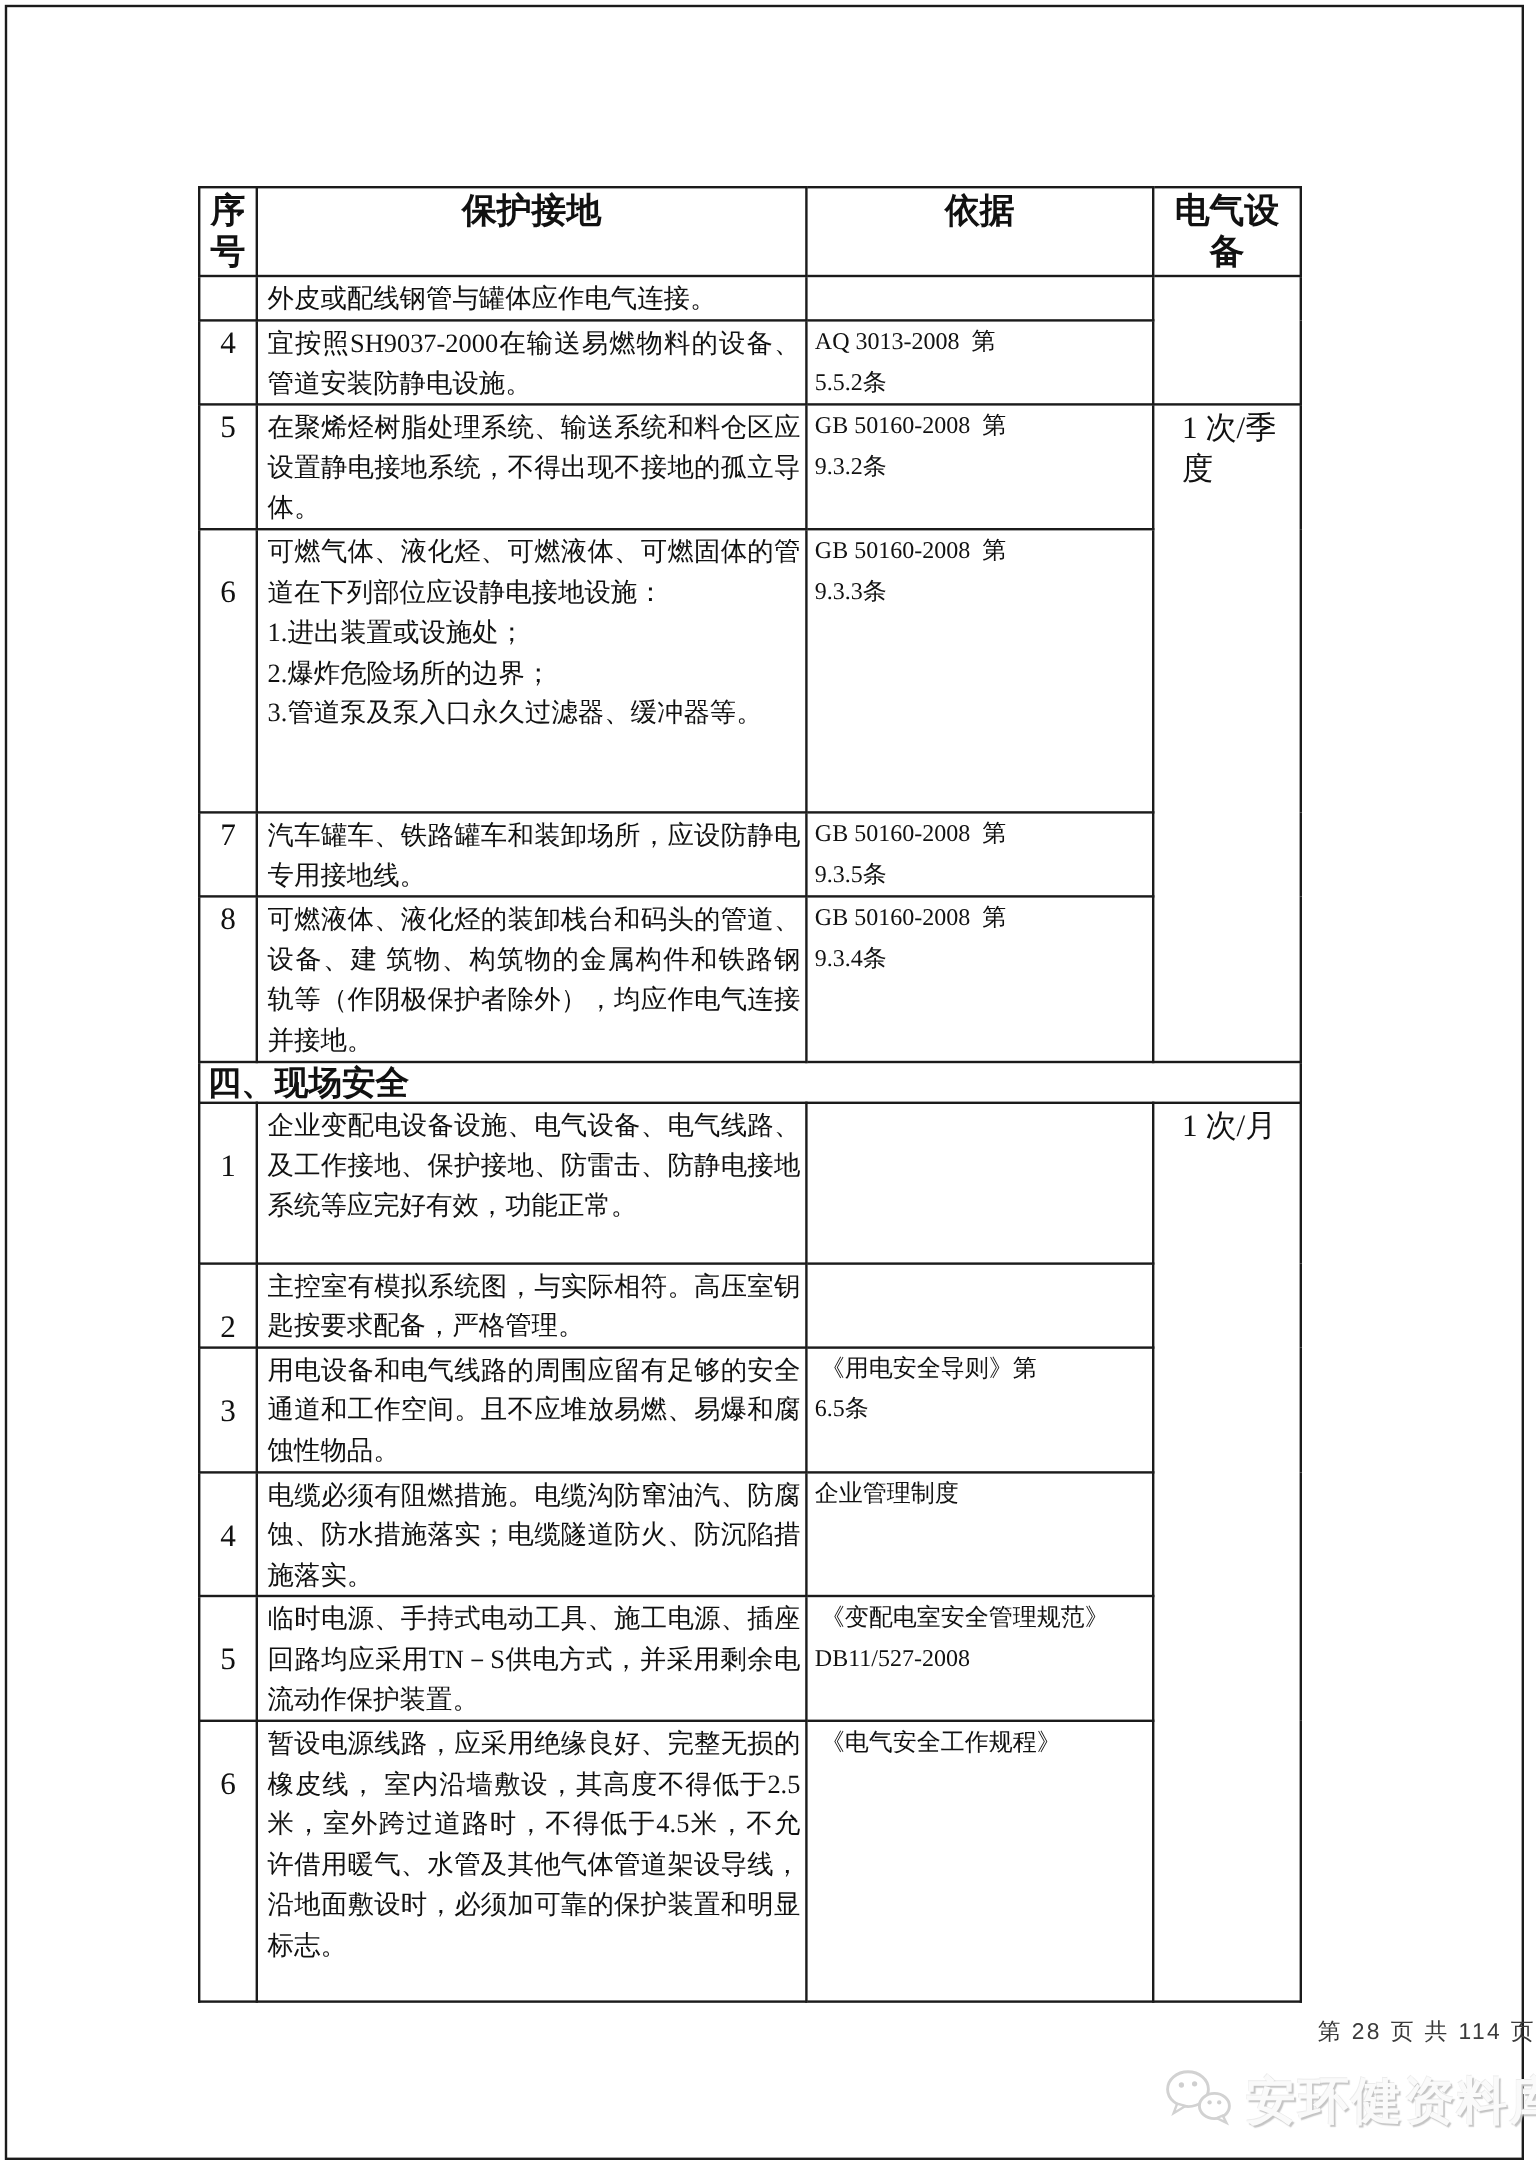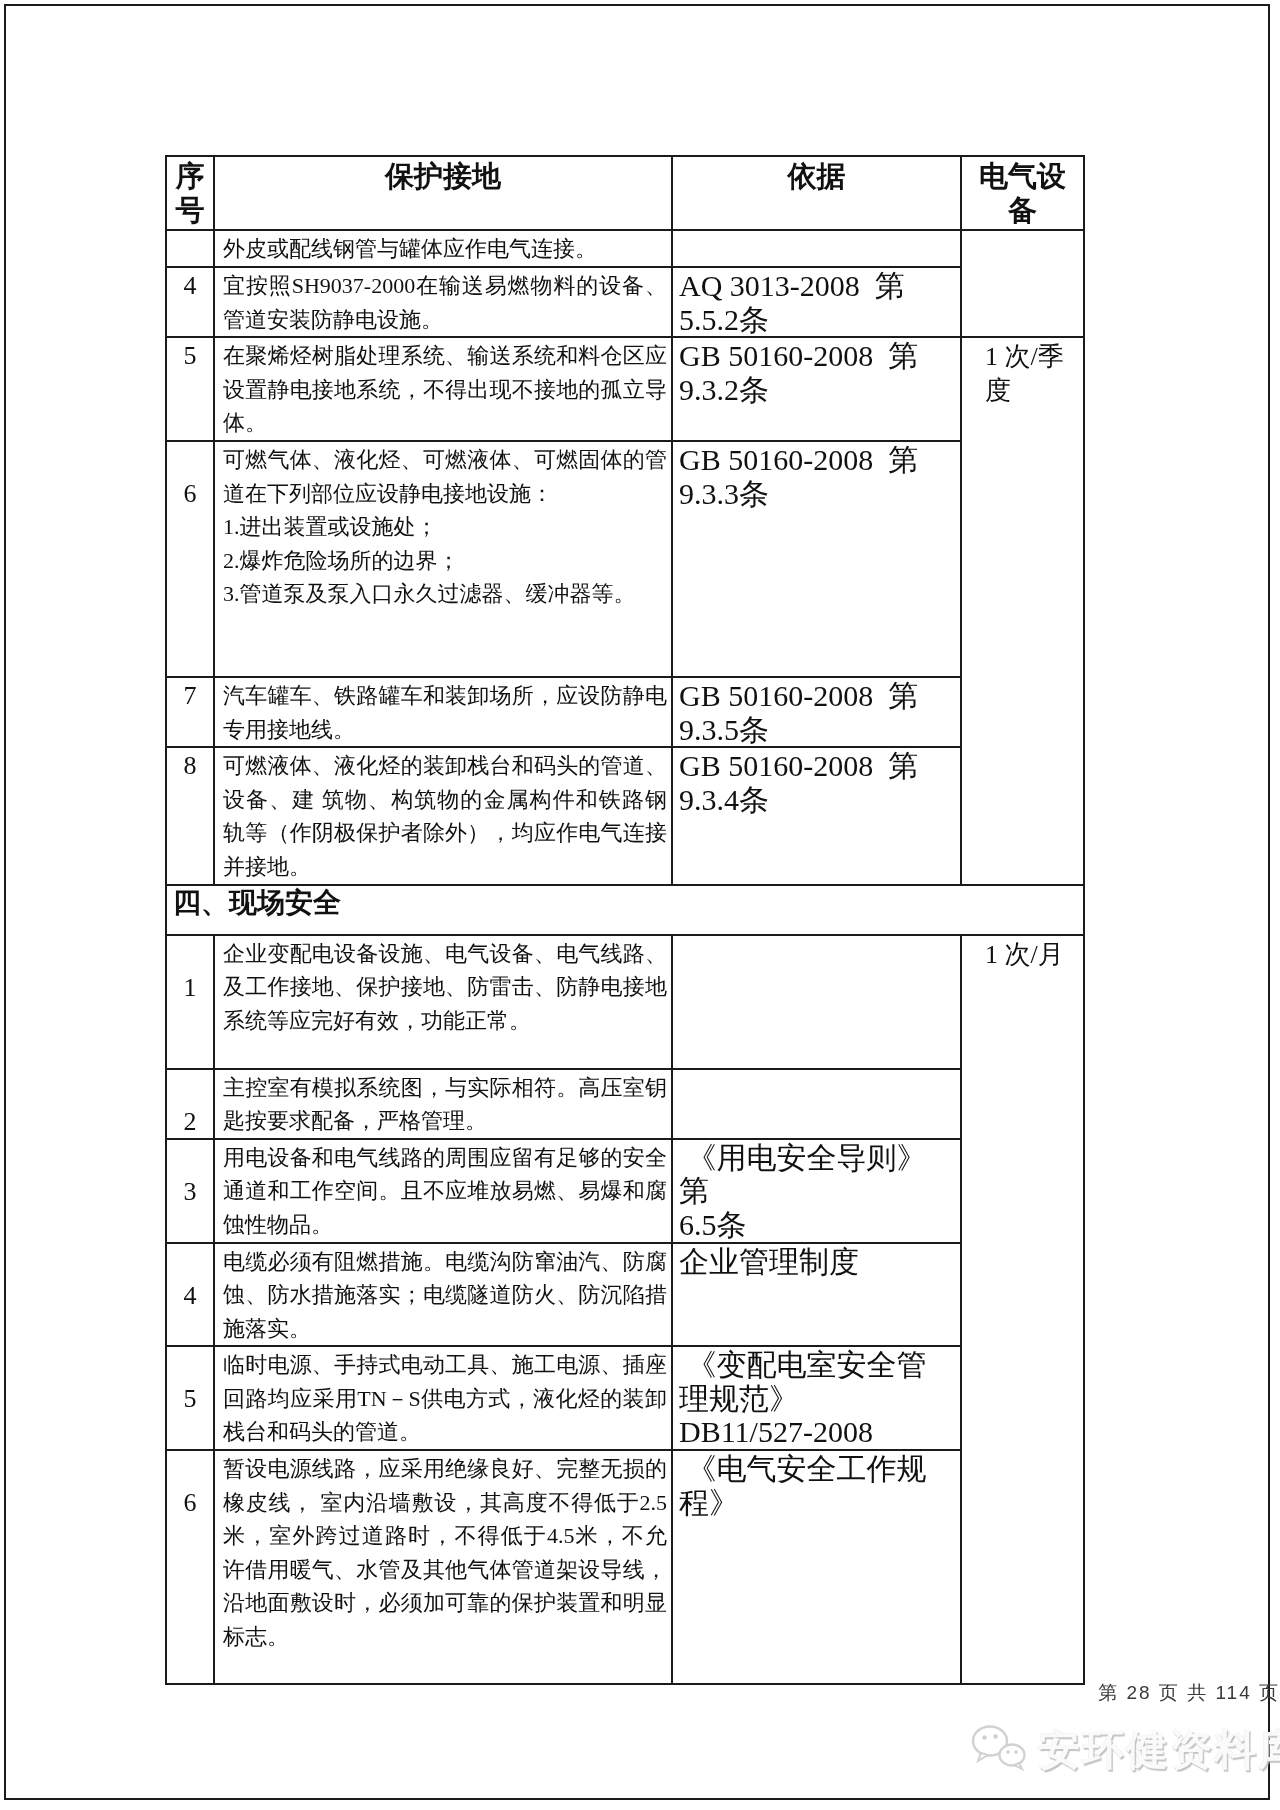--- a/index.html
+++ b/index.html
@@ -21,29 +21,29 @@
   th.hcell{
     font-family:"Liberation Sans","DejaVu Sans",sans-serif;font-weight:bold;
     font-size:29px;line-height:34px;text-align:center;vertical-align:middle;padding:2px 6px;
   }
   td.num{font-size:26px;text-align:center;padding-top:3px;line-height:30px;}
   td.num.l2{padding-top:37px;}
   td.content{
     font-size:22px;line-height:33.6px;text-align:justify;
     padding:1px 4px 0 8px;white-space:pre-wrap;
   }
-  td.basis{font-size:30px;line-height:33.6px;padding:1px 20px 0 6px;white-space:pre-wrap;}
+  td.basis{font-size:20px;line-height:33.6px;padding:1px 20px 0 6px;white-space:pre-wrap;}
   td.freq{font-size:26px;line-height:33.6px;padding:2px 4px 0 23px;}
   td.section{
     font-family:"Liberation Sans","DejaVu Sans",sans-serif;font-weight:bold;
     font-size:28px;line-height:31px;padding:1px 0 0 6px;
   }
   tr.h-hdr{height:68px;} tr.h-r0{height:37px;} tr.h-r4{height:66px;}
   tr.h-r5{height:101px;} tr.h-r6{height:236px;} tr.h-r7{height:70px;}
-  tr.h-r8{height:135px;} tr.h-sec{height:50px;}
+  tr.h-r8{height:135px;} tr.h-sec{height:34px;}
   tr.h-s1{height:134px;} tr.h-s2{height:70px;} tr.h-s3{height:101px;}
   tr.h-s4{height:102px;} tr.h-s5{height:102px;} tr.h-s6{height:234px;}
   .footer{
     position:absolute;left:0;top:1680px;width:1280px;text-align:right;
     font-family:"Liberation Sans","DejaVu Sans",sans-serif;
     font-size:19px;color:#3a3a3a;letter-spacing:2px;
   }
   .watermark{
     position:absolute;left:968px;top:1722px;display:flex;align-items:center;gap:8px;
   }
@@ -147,21 +147,21 @@
     </tr>
 
     <tr class="h-s4">
       <td class="num l2">4</td>
       <td class="content">电缆必须有阻燃措施。电缆沟防窜油汽、防腐蚀、防水措施落实；电缆隧道防火、防沉陷措施落实。</td>
       <td class="basis">企业管理制度</td>
     </tr>
 
     <tr class="h-s5">
       <td class="num l2">5</td>
-      <td class="content">临时电源、手持式电动工具、施工电源、插座回路均应采用TN－S供电方式，液化烃的装卸栈台和码头的管道。</td>
+      <td class="content">临时电源、手持式电动工具、施工电源、插座回路均应采用TN－S供电方式，并采用剩余电流动作保护装置。</td>
       <td class="basis"> 《变配电室安全管理规范》 DB11/527-2008</td>
     </tr>
 
     <tr class="h-s6">
       <td class="num l2">6</td>
       <td class="content">暂设电源线路，应采用绝缘良好、完整无损的橡皮线， 室内沿墙敷设，其高度不得低于2.5米，室外跨过道路时，不得低于4.5米，不允许借用暖气、水管及其他气体管道架设导线，沿地面敷设时，必须加可靠的保护装置和明显标志。</td>
       <td class="basis"> 《电气安全工作规程》</td>
     </tr>
   </tbody>
     </table>

